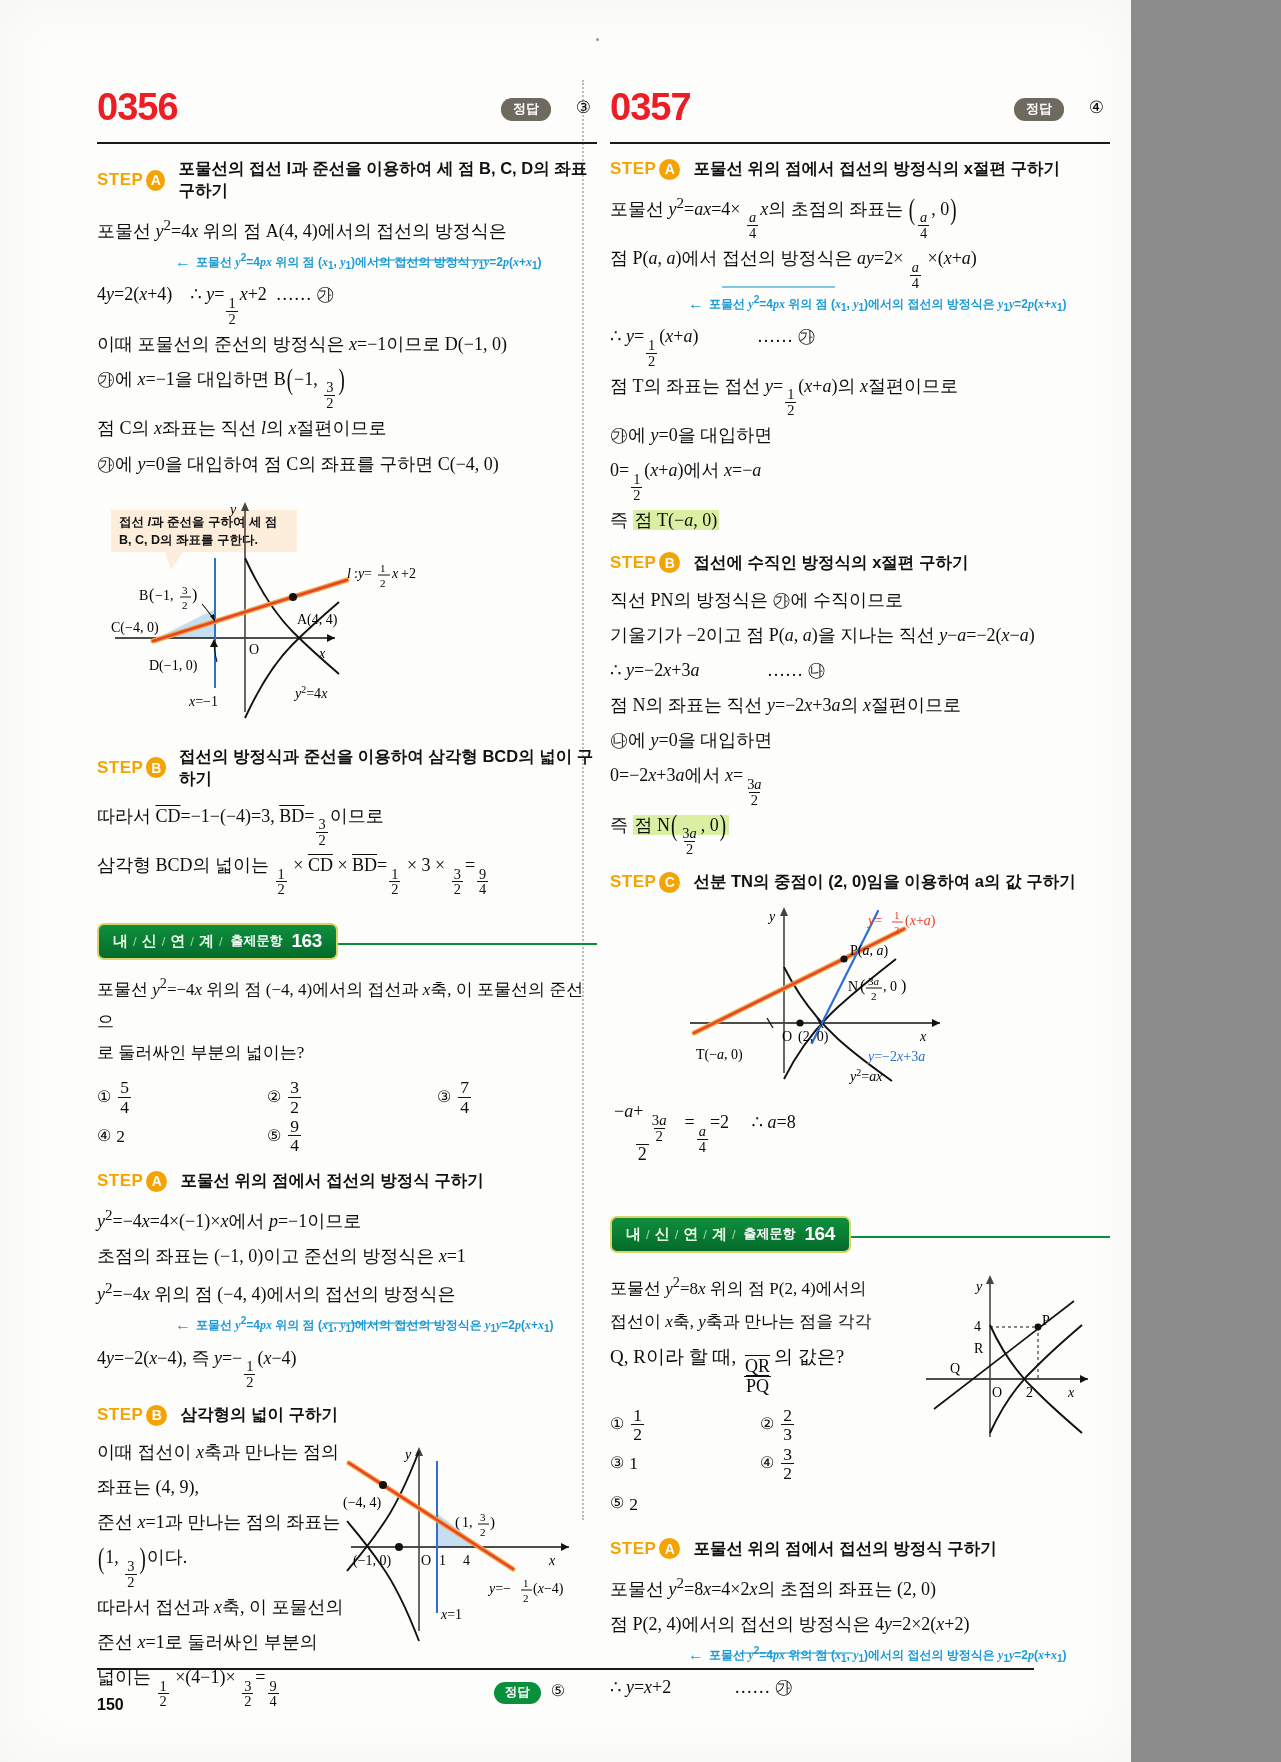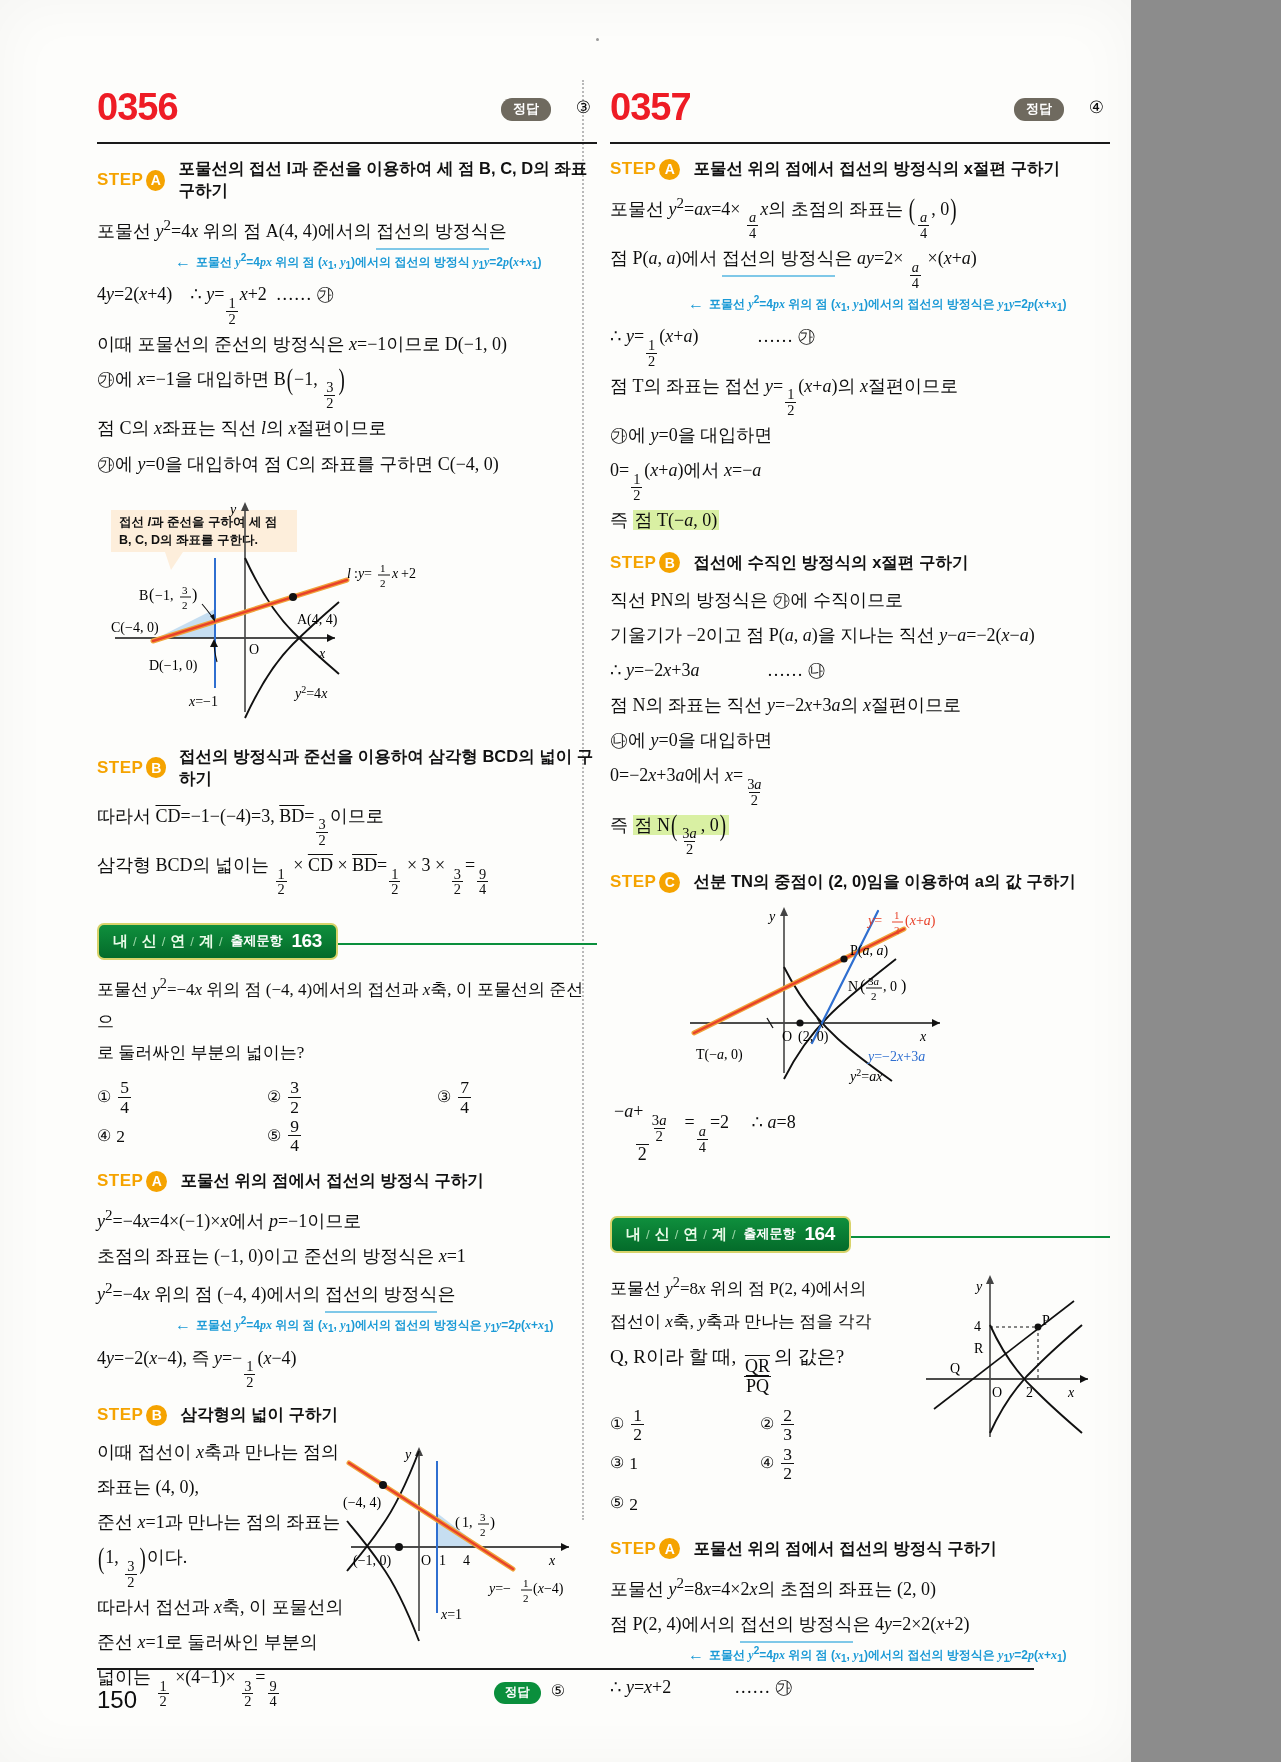--- a/index.html
+++ b/index.html
@@ -40,21 +40,21 @@
   .line{font-size:18px;line-height:1.95;white-space:nowrap;}
   i.v{font-family:"Liberation Serif","DejaVu Serif",serif;font-style:italic;}
   .frac{display:inline-flex;flex-direction:column;align-items:center;
     vertical-align:-0.52em;margin:0 2px;line-height:1.04;font-size:.80em;}
   .frac .num{padding:0 2px;}
   .frac .den{border-top:1.3px solid #111;padding:0 2px;}
   .big{display:inline-block;transform:scaleY(1.55);font-size:1.05em;
     vertical-align:-0.07em;margin:0 1px;}
   .ovl{text-decoration:overline;}
   .hl{background:#d9f0a3;padding:0 2px;}
-  .ul-blue{border-bottom:2px solid #7fc8e8;padding-bottom:7px;}
+  .ul-blue{border-bottom:2px solid #7fc8e8;padding-bottom:18px;}
   
   .refnote{display:flex;align-items:center;gap:7px;margin:3px 0 6px 78px;
     font-family:"Liberation Sans","DejaVu Sans",sans-serif;font-weight:bold;
     font-size:12px;color:#1b9ad6;white-space:nowrap;}
   .refnote .arw{font-size:16px;line-height:1;color:#1b9ad6;letter-spacing:-2px;}
   
   .nsbox{margin-top:26px;position:relative;}
   .nsline{border-top:2px solid #0a8f3c;position:absolute;left:0;right:0;top:20px;}
   .nstag{position:relative;display:inline-flex;align-items:center;gap:5px;
     background:linear-gradient(180deg,#0f8f3d 0%,#046b2a 100%);
@@ -72,21 +72,21 @@
   .cir{display:inline-block;font-size:16px;}
   
   .pill{display:inline-flex;align-items:center;background:#0a8f3c;color:#fff;
     border-radius:11px;padding:2px 11px 3px;font-size:12.5px;font-weight:bold;
     font-family:"Liberation Sans","DejaVu Sans",sans-serif;}
   
   .fig{margin:10px 0 4px;}
   .fig svg{display:block;}
   .figrow{display:flex;align-items:flex-start;gap:6px;}
   .pagenum{position:absolute;left:97px;bottom:48px;
-    font-family:"Liberation Sans","DejaVu Sans",sans-serif;font-weight:normal;font-size:24px;}
+    font-family:"Liberation Sans","DejaVu Sans",sans-serif;font-weight:bold;font-size:16px;}
   .botrule{position:absolute;left:97px;right:97px;bottom:92px;border-top:2px solid #1a1a1a;}
   .dotmark{position:absolute;left:596px;top:38px;width:3px;height:3px;background:#9a9a9a;border-radius:50%;}
 </style>
 </head>
 <body>
 
 <div class="page">
   <div class="dotmark"></div>
   <div class="divider"></div>
 
@@ -302,21 +302,21 @@
 
     <div class="step">
       <span class="step-word">STEP</span>
       <span class="step-circ">B</span>
       <span class="step-title">삼각형의 넓이 구하기</span>
     </div>
 
     <div class="figrow">
       <div style="width:238px">
         <div class="line">이때 접선이 <i class="v">x</i>축과 만나는 점의</div>
-        <div class="line">좌표는 (4, 0),</div>
+        <div class="line">좌표는 (4, 9),</div>
         <div class="line">준선 <i class="v">x</i>=1과 만나는 점의 좌표는</div>
         <div class="line"><span class="big">(</span>1, <span class="frac">
               <span class="num">3</span>
               <span class="den">2</span>
             </span><span class="big">)</span>이다.</div>
         <div class="line">따라서 접선과 <i class="v">x</i>축, 이 포물선의</div>
         <div class="line">준선 <i class="v">x</i>=1로 둘러싸인 부분의</div>
         <div class="line">넓이는 <span class="frac">
               <span class="num">1</span>
               <span class="den">2</span>

